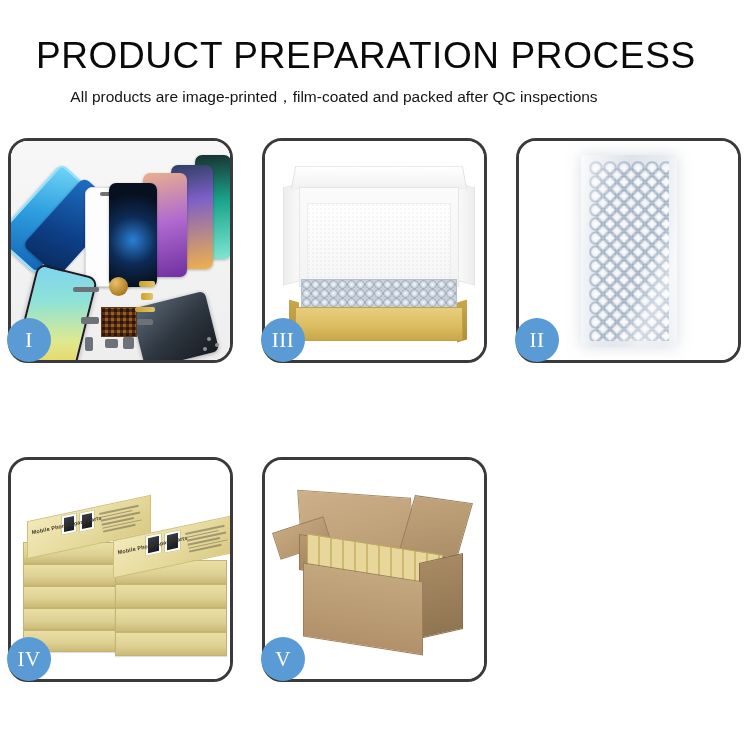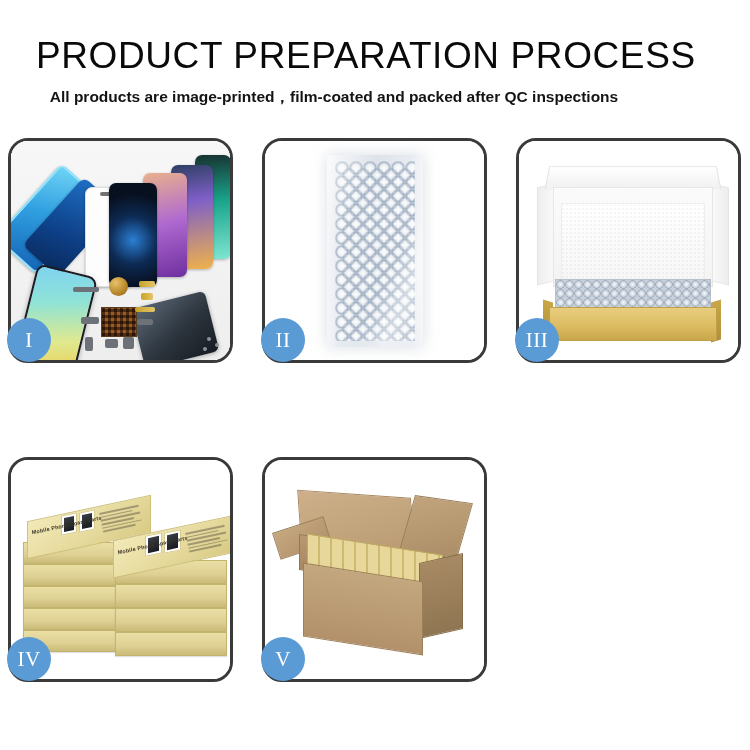--- a/index.html
+++ b/index.html
@@ -41,21 +41,21 @@
     letter-spacing: 0.6px;
     color: #0a0a0a;
     white-space: nowrap;
   }
   .subtitle {
     margin: 0;
     padding-top: 9px;
     font-family: "Liberation Sans", sans-serif;
     font-size: 15.5px;
     line-height: 20px;
-    font-weight: 700;
+    font-weight: 400;
     color: #141414;
     white-space: nowrap;
   }
 
   
   .grid {
     position: absolute;
     left: 8px;
     top: 138px;
     width: 734px;
@@ -461,45 +461,45 @@
           <div class="p1-screw" style="left:204px; top:202px;"></div>
           <div class="p1-screw" style="left:192px; top:206px;"></div>
         </div>
       </div>
       <div class="badge">I</div>
     </div>
 
     <div class="panel">
       <div class="panel-inner">
         <div class="scene">
-          <div class="p2-wrap">
-            <div class="p2-bubbles"></div>
-            <div class="p2-bubbles2"></div>
-            <div class="p2-sheen"></div>
-          </div>
-        </div>
-      </div>
-      <div class="badge">II</div>
-    </div>
-
-    <div class="panel">
-      <div class="panel-inner">
-        <div class="scene">
           <div class="p3-flapL"></div>
           <div class="p3-flapR"></div>
           <div class="p3-lid"></div>
           <div class="p3-back"></div>
           <div class="p3-foam"></div>
           <div class="p3-bubblerow"></div>
           <div class="p3-sideL"></div>
           <div class="p3-sideR"></div>
           <div class="p3-front"></div>
         </div>
       </div>
       <div class="badge">III</div>
+    </div>
+
+    <div class="panel">
+      <div class="panel-inner">
+        <div class="scene">
+          <div class="p2-wrap">
+            <div class="p2-bubbles"></div>
+            <div class="p2-bubbles2"></div>
+            <div class="p2-sheen"></div>
+          </div>
+        </div>
+      </div>
+      <div class="badge">II</div>
     </div>
 
     <div class="panel">
       <div class="panel-inner">
         <div class="scene">
           <div class="p4-stack">
 
             <div class="p4-box" style="left:6px;  top:56px;  width:96px; height:20px;"></div>
             <div class="p4-box" style="left:6px;  top:78px;  width:96px; height:20px;"></div>
             <div class="p4-box" style="left:6px;  top:100px; width:96px; height:20px;"></div>

